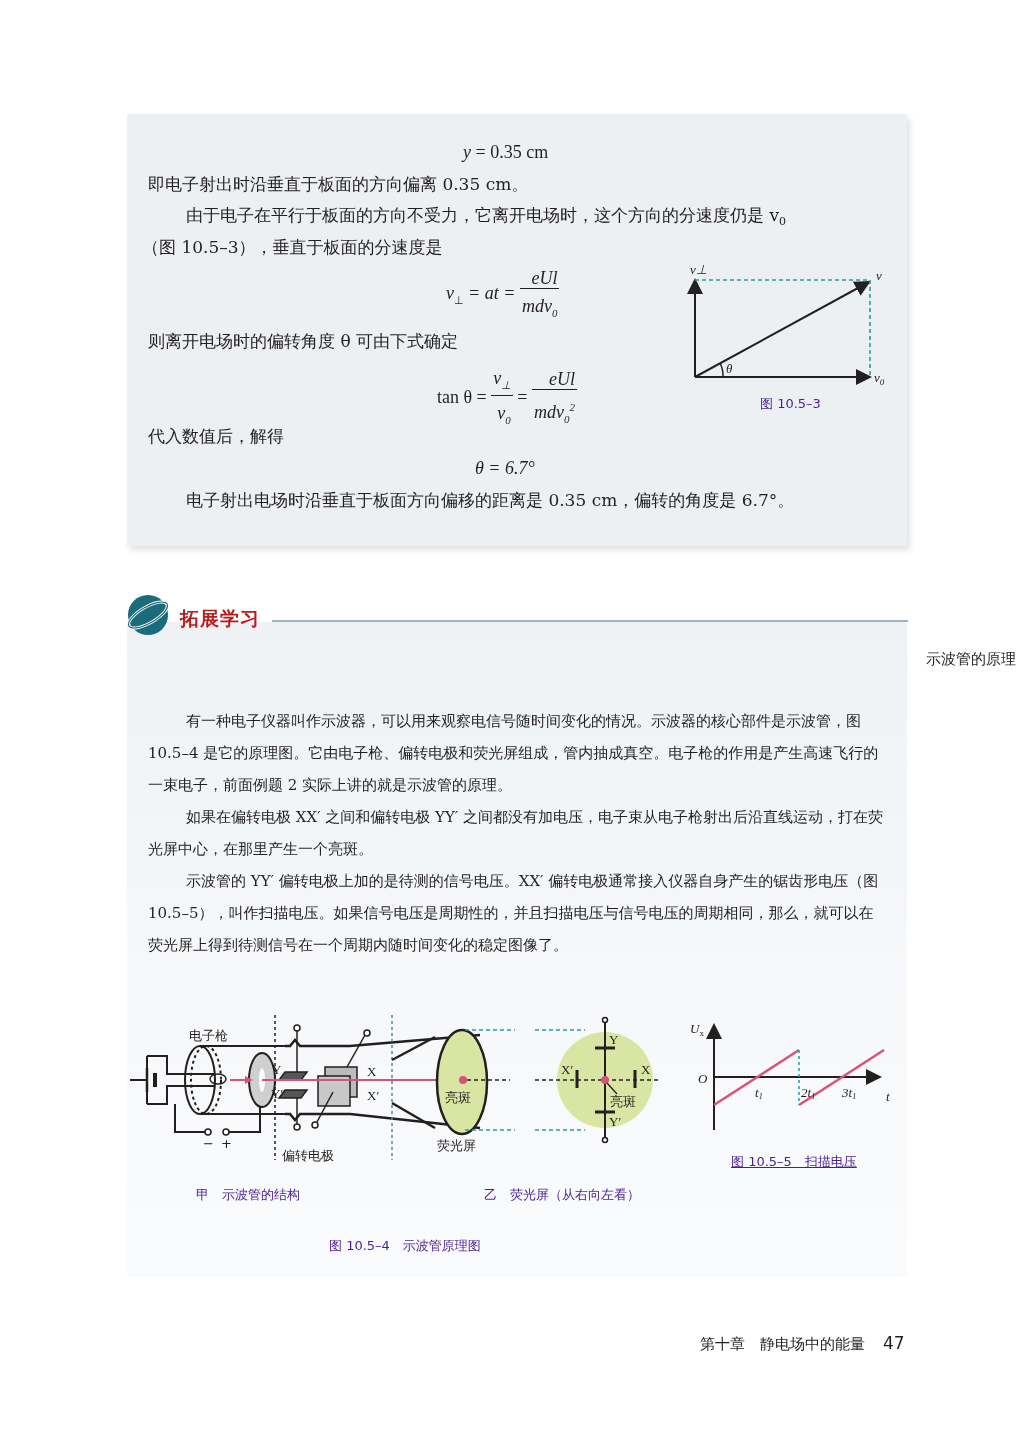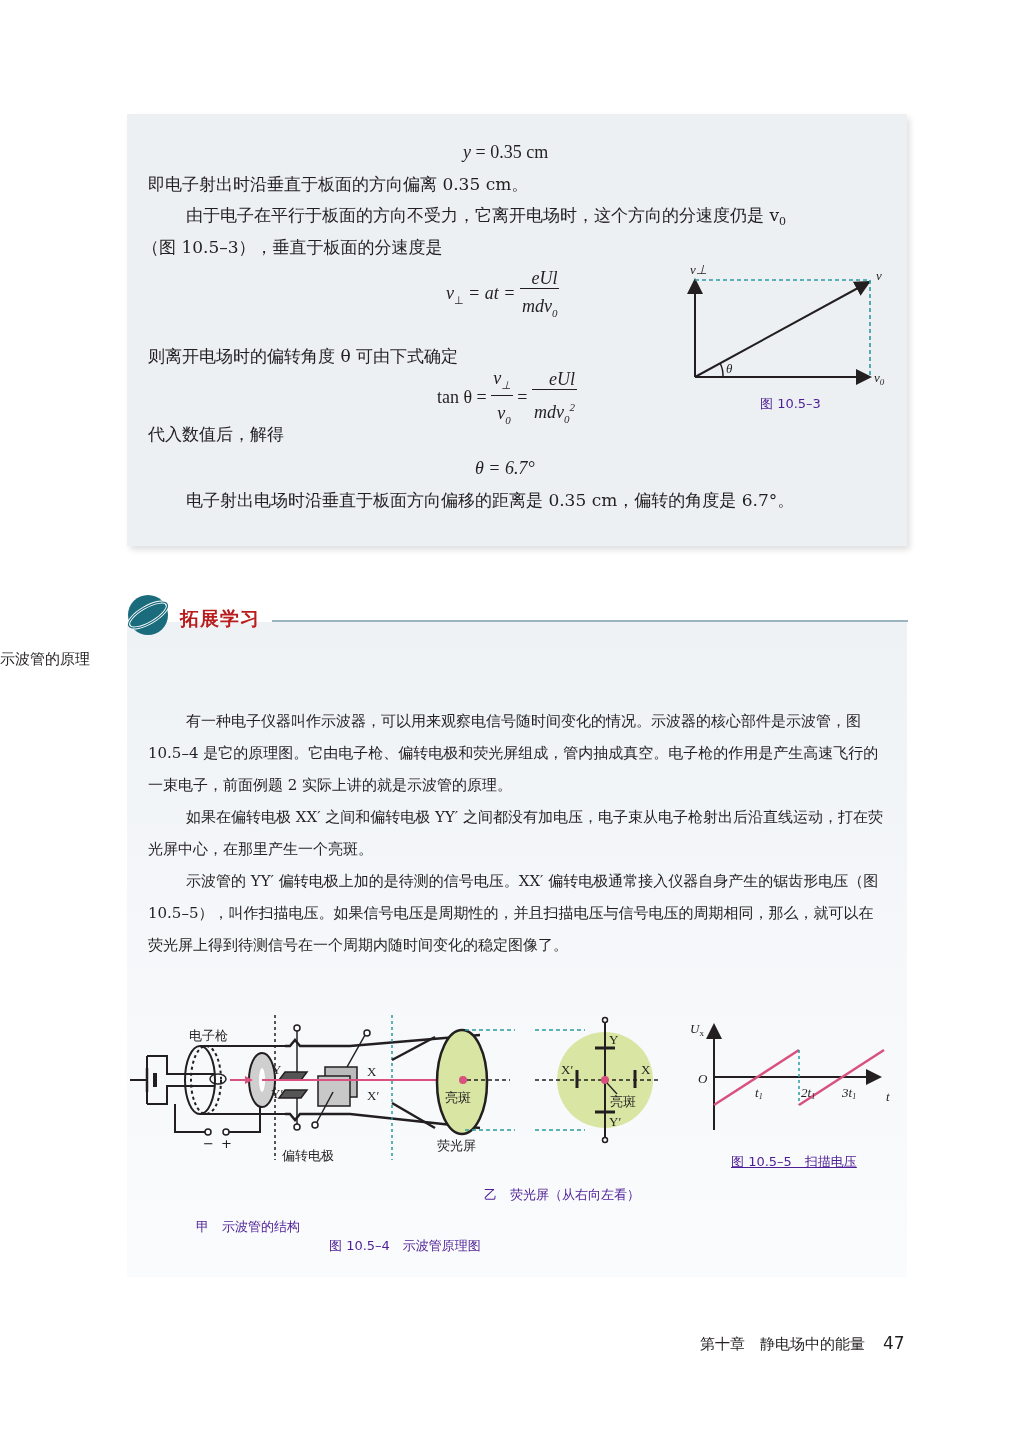--- a/index.html
+++ b/index.html
@@ -18,21 +18,21 @@
   .frac { display:inline-block; vertical-align:middle; text-align:right; font-family:"Liberation Serif", serif; font-style:italic; font-size:18px; line-height:20px; }
   .frac .num { display:block; border-bottom:1.3px solid #231f20; padding:0 2px; }
   .frac .den { display:block; padding:0 2px;margin-top:7px; }
   sub, sup { font-size:11px; }
   .ext-panel {
     position:absolute; left:127px; top:622px; width:780px; height:655px;
     background:linear-gradient(180deg,#eef2f5 0%, #f6f8fa 55%, #fafbfc 100%);
   }
   .ext-header-line { position:absolute; left:272px; top:620px; width:636px; height:2px; background:#9bb5c0; }
   .ext-title { position:absolute; left:180px; top:606px; font-family:"DejaVu Sans", sans-serif; font-weight:bold; font-size:19px; color:#b91c1c; letter-spacing:1px; }
-  .sec-title { position:absolute; left:0; width:1016px; top:650px; text-align:left; font-family:"DejaVu Sans", sans-serif; font-size:15px; color:#231f20; }
+  .sec-title { position:absolute; left:0; width:1016px; top:650px; text-align:right; font-family:"DejaVu Sans", sans-serif; font-size:15px; color:#231f20; }
   .body-p { position:absolute; left:148px; width:740px; font-family:"DejaVu Serif", serif; font-size:15px; line-height:32px; color:#231f20; }
   .cap { position:absolute; font-family:"DejaVu Sans", sans-serif; font-size:13px; color:#4c1d95; white-space:nowrap; }
   .footer { position:absolute; top:1333px; left:700px; font-family:"DejaVu Sans", sans-serif; font-size:15px; color:#231f20; white-space:nowrap;text-align:right; }
   .footer .page { margin-left:18px; font-size:17px; }
 </style>
 </head>
 <body>
 
 <div class="example-box"></div>
 
@@ -48,36 +48,36 @@
 
 <div class="txt math" style="left:446px;top:268px;">
   <span class="it">v</span><sub>⊥</sub>
   <span class="it">= at =</span>
   <span class="frac">
     <span class="num">eUl</span>
     <span class="den"><span>mdv</span><sub>0</sub></span>
   </span>
 </div>
 
-<div class="txt" style="left:148px;top:330px;margin-top:15px;">则离开电场时的偏转角度 θ 可由下式确定</div>
+<div class="txt" style="left:148px;top:330px;">则离开电场时的偏转角度 θ 可由下式确定</div>
 
 <div class="txt math" style="left:437px;top:368px;">
   <span>tan θ =</span>
   <span class="frac">
     <span class="num"><span>v</span><sub>⊥</sub></span>
     <span class="den"><span>v</span><sub>0</sub></span>
   </span>
   <span>=</span>
   <span class="frac">
     <span class="num">eUl</span>
     <span class="den"><span>mdv</span><sub>0</sub><sup>2</sup></span>
   </span>
 </div>
 
-<div class="txt" style="left:148px;top:425px;font-family:Liberation Mono, monospace;">代入数值后，解得</div>
+<div class="txt" style="left:148px;top:425px;">代入数值后，解得</div>
 <div class="txt math" style="left:475px;top:457px;"><span class="it">θ = 6.7°</span></div>
 <div class="txt" style="left:186px;top:489px;">电子射出电场时沿垂直于板面方向偏移的距离是 0.35 cm，偏转的角度是 6.7°。</div>
 
 <svg class="abs" style="left:680px;top:262px;" width="220" height="140">
   <defs>
     <marker id="ah" markerWidth="8" markerHeight="8" refX="7" refY="4" orient="auto">
       <path d="M0,0 L8,4 L0,8 z" fill="#231f20"></path>
     </marker>
   </defs>
   <line x1="15" y1="115" x2="190" y2="115" stroke="#231f20" stroke-width="2" marker-end="url(#ah)"></line>
@@ -213,19 +213,19 @@
     <text x="10" y="18">U<tspan font-size="9" dy="3" font-style="normal">x</tspan></text>
     <text x="18" y="68">O</text>
     <text x="206" y="86">t</text>
     <text x="75" y="82">t<tspan font-size="8" dy="2">1</tspan></text>
     <text x="121" y="82">2t<tspan font-size="8" dy="2">1</tspan></text>
     <text x="162" y="82">3t<tspan font-size="8" dy="2">1</tspan></text>
   </g>
 </svg>
 <div class="cap" style="left:731px;top:1153px;text-decoration:underline;">图 10.5–5　扫描电压</div>
 
-<div class="cap" style="left:196px;top:1186px;margin-top:32px;">甲　示波管的结构</div>
+<div class="cap" style="left:196px;top:1186px;">甲　示波管的结构</div>
 <div class="cap" style="left:484px;top:1186px;">乙　荧光屏（从右向左看）</div>
 <div class="cap" style="left:329px;top:1237px;">图 10.5–4　示波管原理图</div>
 
 <div class="footer">
   <span>第十章　静电场中的能量</span><span class="page">47</span>
 </div>
 
 </body></html>

